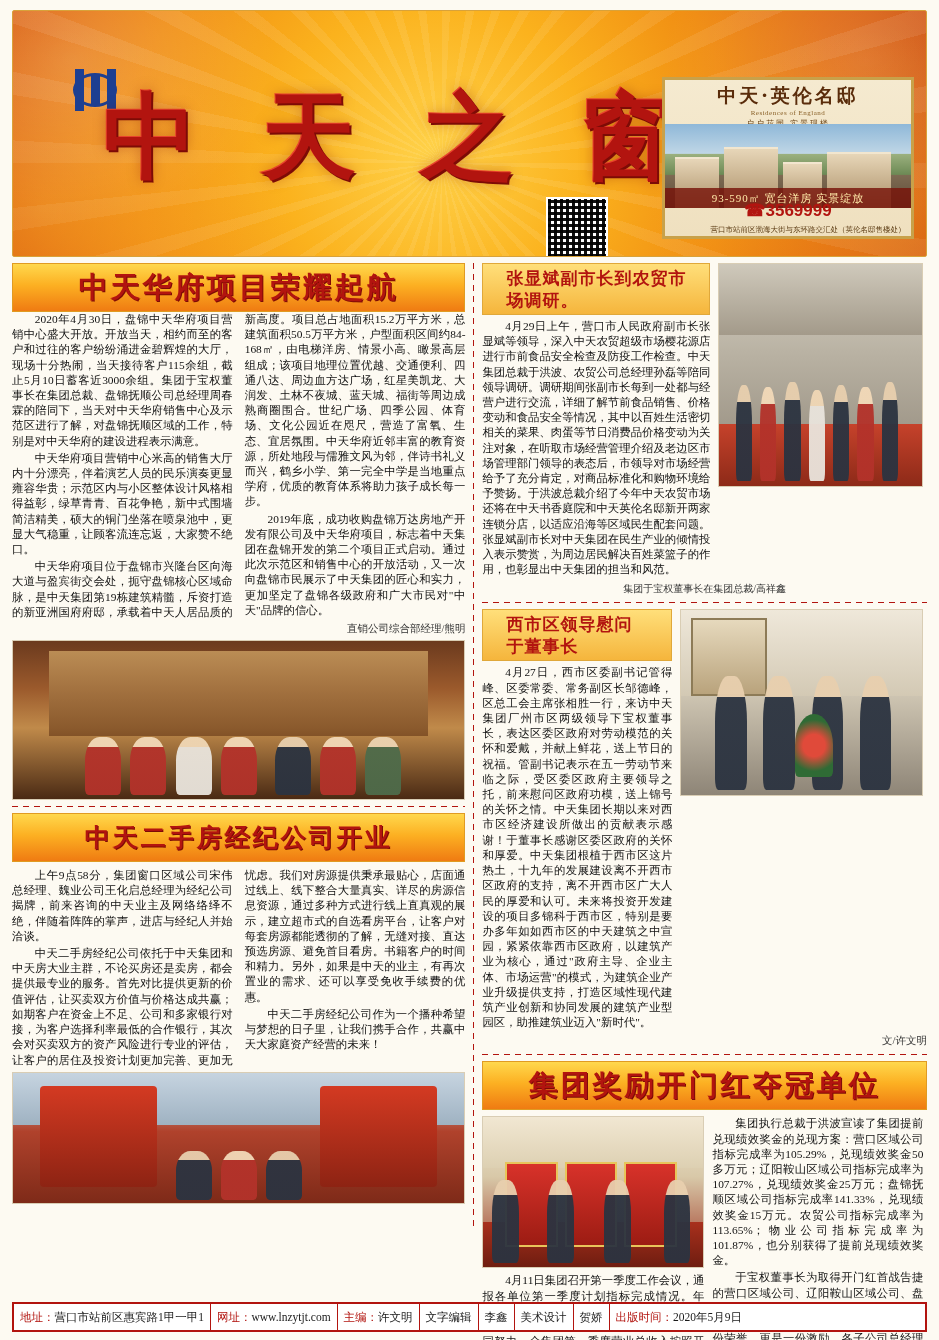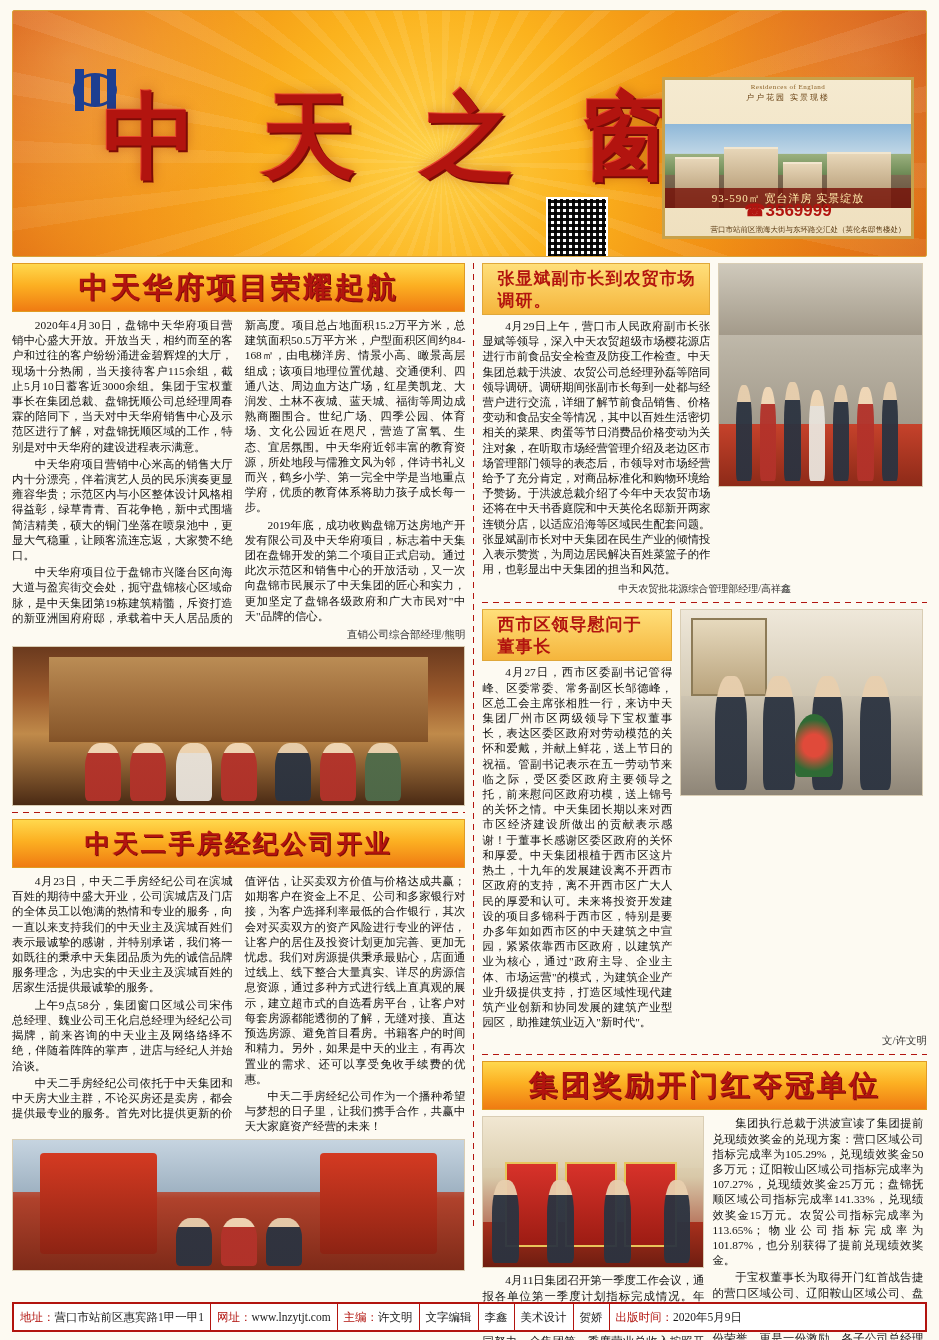--- a/index.html
+++ b/index.html
@@ -351,21 +351,21 @@
     font-family: "DejaVu Serif", serif;
     font-size: 17px;
     font-weight: 700;
     color: #b2140f;
     letter-spacing: 1px;
     line-height: 22px;
   }
   .orange-bg-head {
     background: linear-gradient(180deg,#ffdf7a,#f5b53c);
     border: 1px solid #e0a83a;
-    padding: 3px 14px;
+    padding: 3px 23px;
     display: inline-block;
   }
 </style>
 </head>
 <body>
 
 <div class="page">
 
   <div class="masthead">
     <div class="mh-rays"></div>
@@ -378,20 +378,21 @@
       <div class="bar b2"></div>
       <div class="bar b3"></div>
     </div>
 
     <div class="mh-title">中 天 之 窗</div>
 
     <div class="mh-qr"></div>
 
     <div class="mh-ad">
       <div class="ad-top">
+        <div class="ad-brand">中天·英伦名邸</div>
         <div class="ad-sub-en">Residences of England</div>
         <div class="ad-sub-cn">户户花园   实景现楼</div>
       </div>
       <div class="ad-photo">
         <div class="bldg" style="left:4%;width:18%;height:58%"></div>
         <div class="bldg" style="left:24%;width:22%;height:70%"></div>
         <div class="bldg" style="left:48%;width:16%;height:52%"></div>
         <div class="bldg" style="left:66%;width:26%;height:64%"></div>
       </div>
       <div class="ad-band">93-590㎡ 宽台洋房 实景绽放</div>
@@ -402,21 +403,21 @@
 
 
   <div class="content">
 
     <div class="col-left">
 
       <div class="banner">
         <span class="banner-text">中天华府项目荣耀起航</span>
       </div>
 
-      <div style="margin-top:6px" class="cols2">
+      <div style="" class="cols2">
         <p class="body">2020年4月30日，盘锦中天华府项目营销中心盛大开放。开放当天，相约而至的客户和过往的客户纷纷涌进金碧辉煌的大厅，现场十分热闹，当天接待客户115余组，截止5月10日蓄客近3000余组。集团于宝权董事长在集团总裁、盘锦抚顺公司总经理周春霖的陪同下，当天对中天华府销售中心及示范区进行了解，对盘锦抚顺区域的工作，特别是对中天华府的建设进程表示满意。</p>
         <p class="body">中天华府项目营销中心米高的销售大厅内十分漂亮，伴着演艺人员的民乐演奏更显雍容华贵；示范区内与小区整体设计风格相得益彰，绿草青青、百花争艳，新中式围墙简洁精美，硕大的铜门坐落在喷泉池中，更显大气稳重，让顾客流连忘返，大家赞不绝口。</p>
         <p class="body">中天华府项目位于盘锦市兴隆台区向海大道与盈宾街交会处，扼守盘锦核心区域命脉，是中天集团第19栋建筑精髓，斥资打造的新亚洲国府府邸，承载着中天人居品质的新高度。项目总占地面积15.2万平方米，总建筑面积50.5万平方米，户型面积区间约84-168㎡，由电梯洋房、情景小高、瞰景高层组成；该项目地理位置优越、交通便利、四通八达、周边血方达广场，红星美凯龙、大润发、土林不夜城、蓝天城、福街等周边成熟商圈围合。世纪广场、四季公园、体育场、文化公园近在咫尺，营造了富氧、生态、宜居氛围。中天华府近邻丰富的教育资源，所处地段与儒雅文风为邻，伴诗书礼义而兴，鹤乡小学、第一完全中学是当地重点学府，优质的教育体系将助力孩子成长每一步。</p>
         <p class="body">2019年底，成功收购盘锦万达房地产开发有限公司及中天华府项目，标志着中天集团在盘锦开发的第二个项目正式启动。通过此次示范区和销售中心的开放活动，又一次向盘锦市民展示了中天集团的匠心和实力，更加坚定了盘锦各级政府和广大市民对"中天"品牌的信心。</p>
       </div>
       <div class="byline">直销公司综合部经理/熊明</div>
 
       <div class="photo ph-stage" style="height:158px;margin-top:4px">
         <div style="position:absolute;left:8%;top:6%;width:84%;height:54%;background:linear-gradient(180deg,#c79a5e,#7a4a22);opacity:.85"></div>
         <div style="position:absolute;left:14%;top:14%;width:72%;height:38%;background:radial-gradient(ellipse at 50% 50%, #e8c78f, #a5reset)"></div>
@@ -431,21 +432,20 @@
         </div>
       </div>
 
       <div class="hr-dash"></div>
 
       <div class="banner small" style="margin-top:2px">
         <span class="banner-text">中天二手房经纪公司开业</span>
       </div>
 
       <div style="margin-top:6px" class="cols2">
-        <p class="body">4月23日，中天二手房经纪公司在滨城百姓的期待中盛大开业，公司滨城店及门店的全体员工以饱满的热情和专业的服务，向一直以来支持我们的中天业主及滨城百姓们表示最诚挚的感谢，并特别承诺，我们将一如既往的秉承中天集团品质为先的诚信品牌服务理念，为忠实的中天业主及滨城百姓的居家生活提供最诚挚的服务。</p>
         <p class="body">上午9点58分，集团窗口区域公司宋伟总经理、魏业公司王化启总经理为经纪公司揭牌，前来咨询的中天业主及网络络绎不绝，伴随着阵阵的掌声，进店与经纪人并始洽谈。</p>
         <p class="body">中天二手房经纪公司依托于中天集团和中天房大业主群，不论买房还是卖房，都会提供最专业的服务。首先对比提供更新的价值评估，让买卖双方价值与价格达成共赢；如期客户在资金上不足、公司和多家银行对接，为客户选择利率最低的合作银行，其次会对买卖双方的资产风险进行专业的评估，让客户的居住及投资计划更加完善、更加无忧虑。我们对房源提供秉承最贴心，店面通过线上、线下整合大量真实、详尽的房源信息资源，通过多种方式进行线上直真观的展示，建立超市式的自选看房平台，让客户对每套房源都能透彻的了解，无缝对接、直达预选房源、避免首目看房。书籍客户的时间和精力。另外，如果是中天的业主，有再次置业的需求、还可以享受免收手续费的优惠。</p>
         <p class="body">中天二手房经纪公司作为一个播种希望与梦想的日子里，让我们携手合作，共赢中天大家庭资产经营的未来！</p>
       </div>
 
       <div class="photo ph-open" style="height:130px;margin-top:4px">
         <div style="position:absolute;left:0;top:0;right:0;height:40%;background:linear-gradient(180deg,#c6d4e0,#9fb2c2)"></div>
         <div style="position:absolute;left:6%;top:10%;width:26%;height:78%;background:linear-gradient(180deg,#d43a22,#8d2313);border-radius:4px"></div>
         <div style="position:absolute;right:6%;top:10%;width:26%;height:78%;background:linear-gradient(180deg,#d43a22,#8d2313);border-radius:4px"></div>
         <div class="figs">
@@ -474,21 +474,21 @@
               <div class="fig" style="left:20%;height:70%"></div>
               <div class="fig dark" style="left:32%;height:74%"></div>
               <div class="fig white" style="left:44%;height:68%"></div>
               <div class="fig dark" style="left:56%;height:72%"></div>
               <div class="fig" style="left:68%;height:70%"></div>
               <div class="fig dark" style="left:80%;height:74%"></div>
             </div>
           </div>
         </div>
       </div>
-      <div class="caption">中天农贸批花源综合管理部经理/高祥鑫</div>
+      <div class="caption">集团于宝权董事长在集团总裁/高祥鑫</div>
 
       <div class="hr-dash"></div>
 
       <div style="display:flex;gap:8px">
         <div style="width:190px">
           <div class="sub-head orange-bg-head">西市区领导慰问于董事长</div>
           <p class="body" style="margin-top:4px">4月27日，西市区委副书记管得峰、区委常委、常务副区长邹德峰，区总工会主席张相胜一行，来访中天集团厂州市区两级领导下宝权董事长，表达区委区政府对劳动模范的关怀和爱戴，并献上鲜花，送上节日的祝福。管副书记表示在五一劳动节来临之际，受区委区政府主要领导之托，前来慰问区政府功模，送上锦号的关怀之情。中天集团长期以来对西市区经济建设所做出的贡献表示感谢！于董事长感谢区委区政府的关怀和厚爱。中天集团根植于西市区这片热土，十九年的发展建设离不开西市区政府的支持，离不开西市区广大人民的厚爱和认可。未来将投资开发建设的项目多锦科于西市区，特别是要办多年如如西市区的中天建筑之中宣园，紧紧依靠西市区政府，以建筑产业为核心，通过"政府主导、企业主体、市场运营"的模式，为建筑企业产业升级提供支持，打造区域性现代建筑产业创新和协同发展的建筑产业型园区，助推建筑业迈入"新时代"。</p>
         </div>
         <div style="width:243px">
           <div class="photo ph-meeting" style="height:185px">

